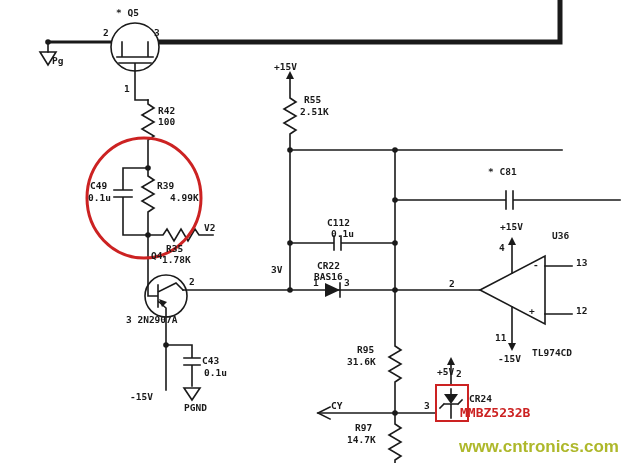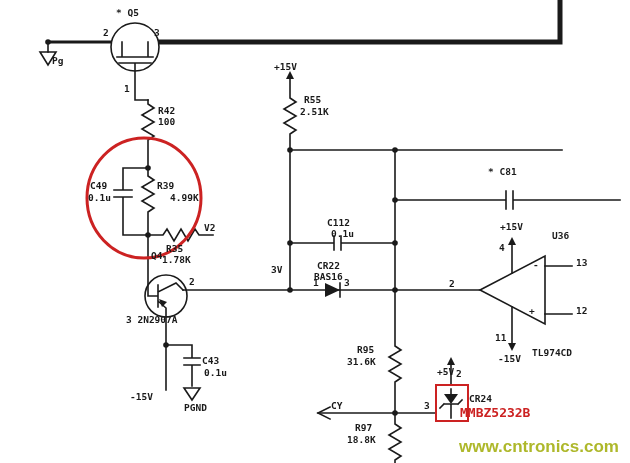--- a/index.html
+++ b/index.html
@@ -191,21 +191,21 @@
   <span class="lbl" style="left:498px;top:354px">-15V</span>
   <span class="lbl" style="left:576px;top:258px">13</span>
   <span class="lbl" style="left:576px;top:306px">12</span>
   <span class="lbl" style="left:533px;top:260px">-</span>
   <span class="lbl" style="left:529px;top:306px">+</span>
   <span class="lbl" style="left:532px;top:348px">TL974CD</span>
 
   <span class="lbl" style="left:357px;top:345px">R95</span>
   <span class="lbl" style="left:347px;top:357px">31.6K</span>
   <span class="lbl" style="left:355px;top:423px">R97</span>
-  <span class="lbl" style="left:347px;top:435px">18.8K</span>
+  <span class="lbl" style="left:347px;top:435px">14.7K</span>
   <span class="lbl" style="left:331px;top:401px">CY</span>
 
   <span class="lbl" style="left:437px;top:367px">+5V</span>
   <span class="lbl" style="left:456px;top:369px">2</span>
   <span class="lbl" style="left:424px;top:401px">3</span>
   <span class="lbl" style="left:469px;top:394px">CR24</span>
   <span class="lbl red" style="left:460px;top:406px">MMBZ5232B</span>
 
   <span class="watermark">www.cntronics.com</span>
 </div>

